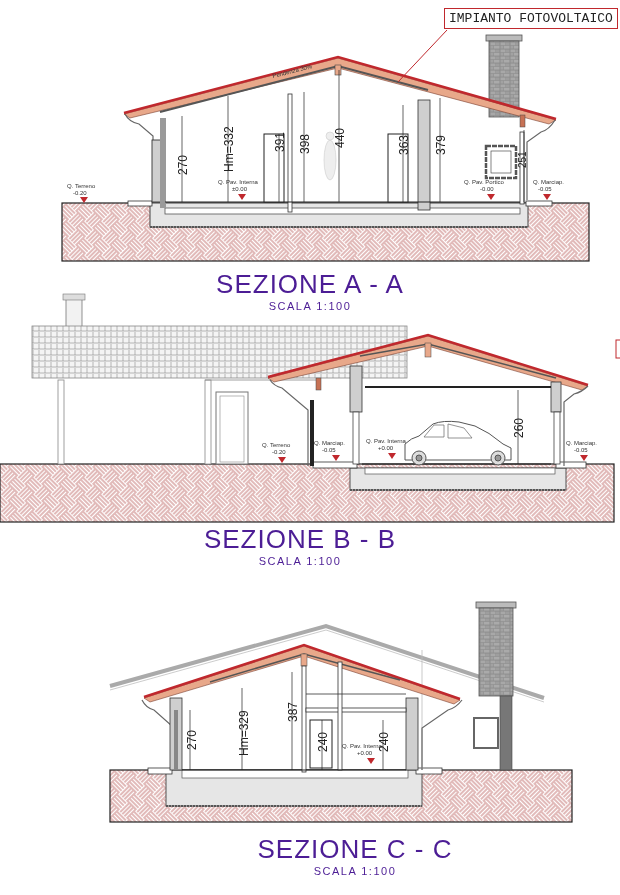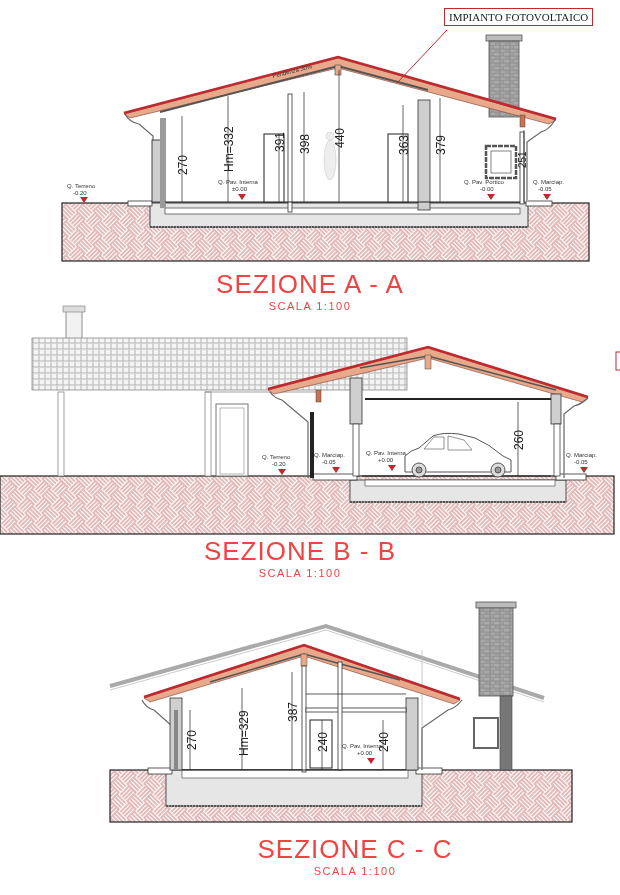--- a/index.html
+++ b/index.html
@@ -1,25 +1,25 @@
 <!DOCTYPE html>
 <html><head>
 <meta charset="utf-8">
 <style>
   html,body{margin:0;padding:0;background:#ffffff;}
   body{width:620px;height:895px;position:relative;overflow:hidden;font-family:"DejaVu Sans",sans-serif;}
   .sheet{position:absolute;left:0;top:0;width:620px;height:895px;}
   .section{position:absolute;left:0;width:620px;}
   svg{position:absolute;left:0;top:0;}
-  .title{position:absolute;left:0;width:620px;text-align:center;color:#ef4444;letter-spacing:1px;}
+  .title{position:absolute;left:0;width:620px;text-align:center;color:#4c1d95;letter-spacing:1px;}
   .title .main{font-family:"Liberation Sans",sans-serif;font-size:26px;font-weight:400;line-height:28px;display:block;}
   .title .scale{font-family:"Liberation Sans",sans-serif;font-size:11px;line-height:16px;display:block;letter-spacing:1.5px;}
   .dim{font-family:"Liberation Sans",sans-serif;font-size:12px;fill:#222;}
   .lvl{font-family:"Liberation Sans",sans-serif;font-size:6px;fill:#333;}
-  .callout{position:absolute;border:1.5px solid #c0282d;background:#fff;font-family:Liberation Serif, serif;font-size:11px;color:#222;padding:2px 4px;white-space:nowrap;}
+  .callout{position:absolute;border:1.5px solid #c0282d;background:#fff;font-family:Liberation Mono, monospace;font-size:13px;color:#222;padding:2px 4px;white-space:nowrap;}
 </style>
 </head>
 <body>
 
 <div class="sheet">
 
   <div class="section" style="top:0;height:320px;">
     <svg width="620" height="320" viewBox="0 0 620 320">
       <defs>
         <pattern id="hatch" patternUnits="userSpaceOnUse" width="24" height="24" patternTransform="rotate(45)">
@@ -137,21 +137,21 @@
     <div class="callout" style="left:444px;top:8px;">
       <span>IMPIANTO FOTOVOLTAICO</span>
     </div>
 
     <div class="title" style="top:270px;">
       <span class="main">SEZIONE A - A</span>
       <span class="scale">SCALA 1:100</span>
     </div>
   </div>
 
-  <div class="section" style="top:302px;height:300px;">
+  <div class="section" style="top:290px;height:300px;">
     <svg width="620" height="300" viewBox="0 0 620 300">
 
       <rect x="0" y="174" width="614" height="58" fill="url(#hatch)" stroke="#222" stroke-width="1.2"></rect>
       <rect x="350" y="178" width="216" height="22" fill="#e6e6e6" stroke="#444" stroke-width="0.9"></rect>
       <rect x="365" y="178" width="190" height="6" fill="#fff" stroke="#555" stroke-width="0.7"></rect>
       <line x1="350" y1="200" x2="566" y2="200" stroke="#555" stroke-width="2" stroke-dasharray="2 1"></line>
       <rect x="313" y="172" width="44" height="6" fill="#fff" stroke="#333" stroke-width="0.8"></rect>
       <rect x="556" y="172" width="30" height="6" fill="#fff" stroke="#333" stroke-width="0.8"></rect>
 
       <rect x="66" y="6" width="16" height="40" fill="#f2f2f2" stroke="#777" stroke-width="0.8"></rect>

